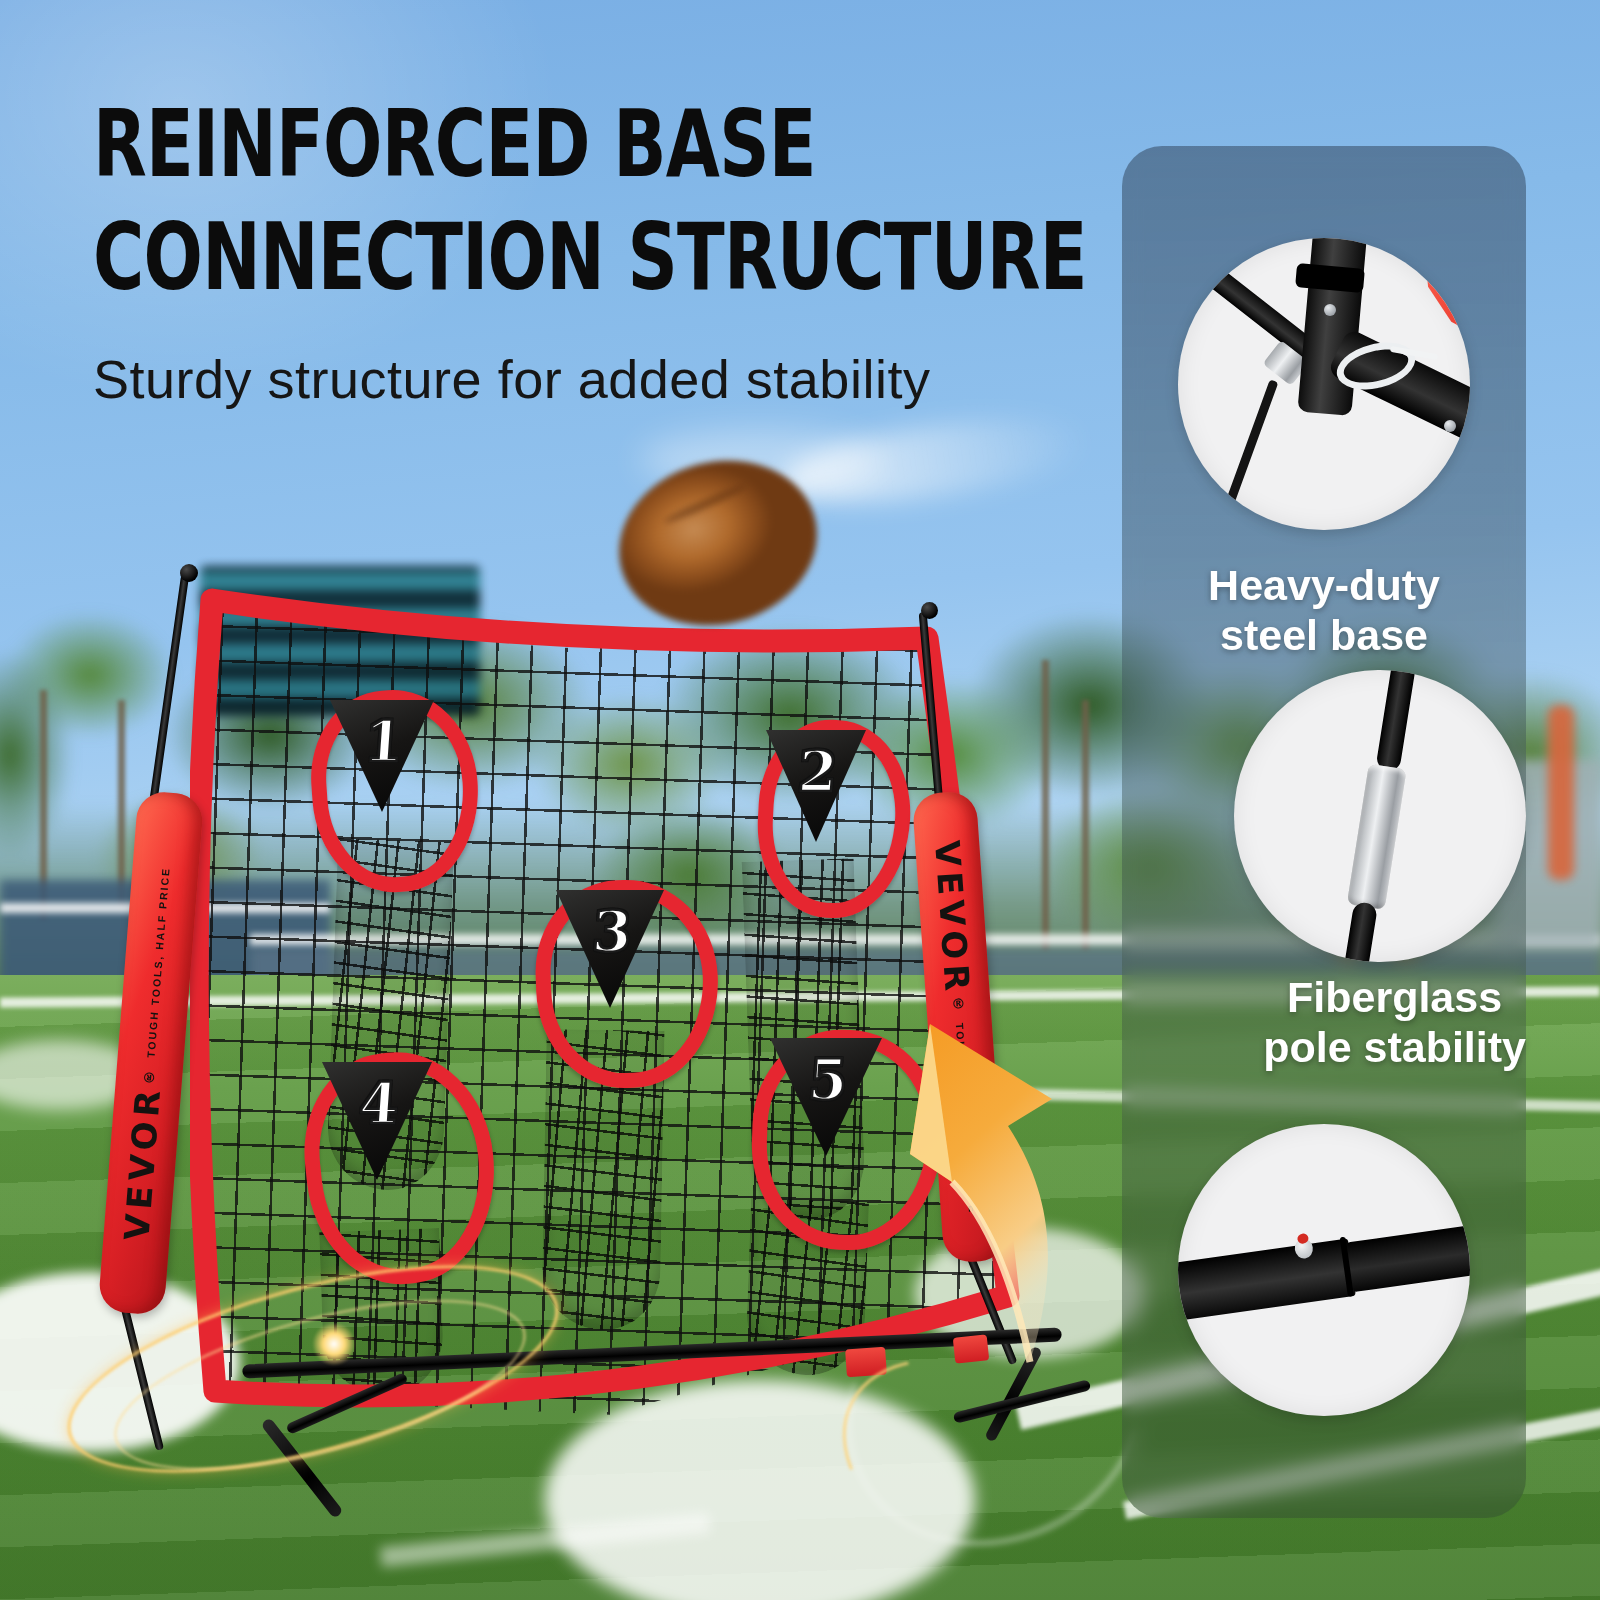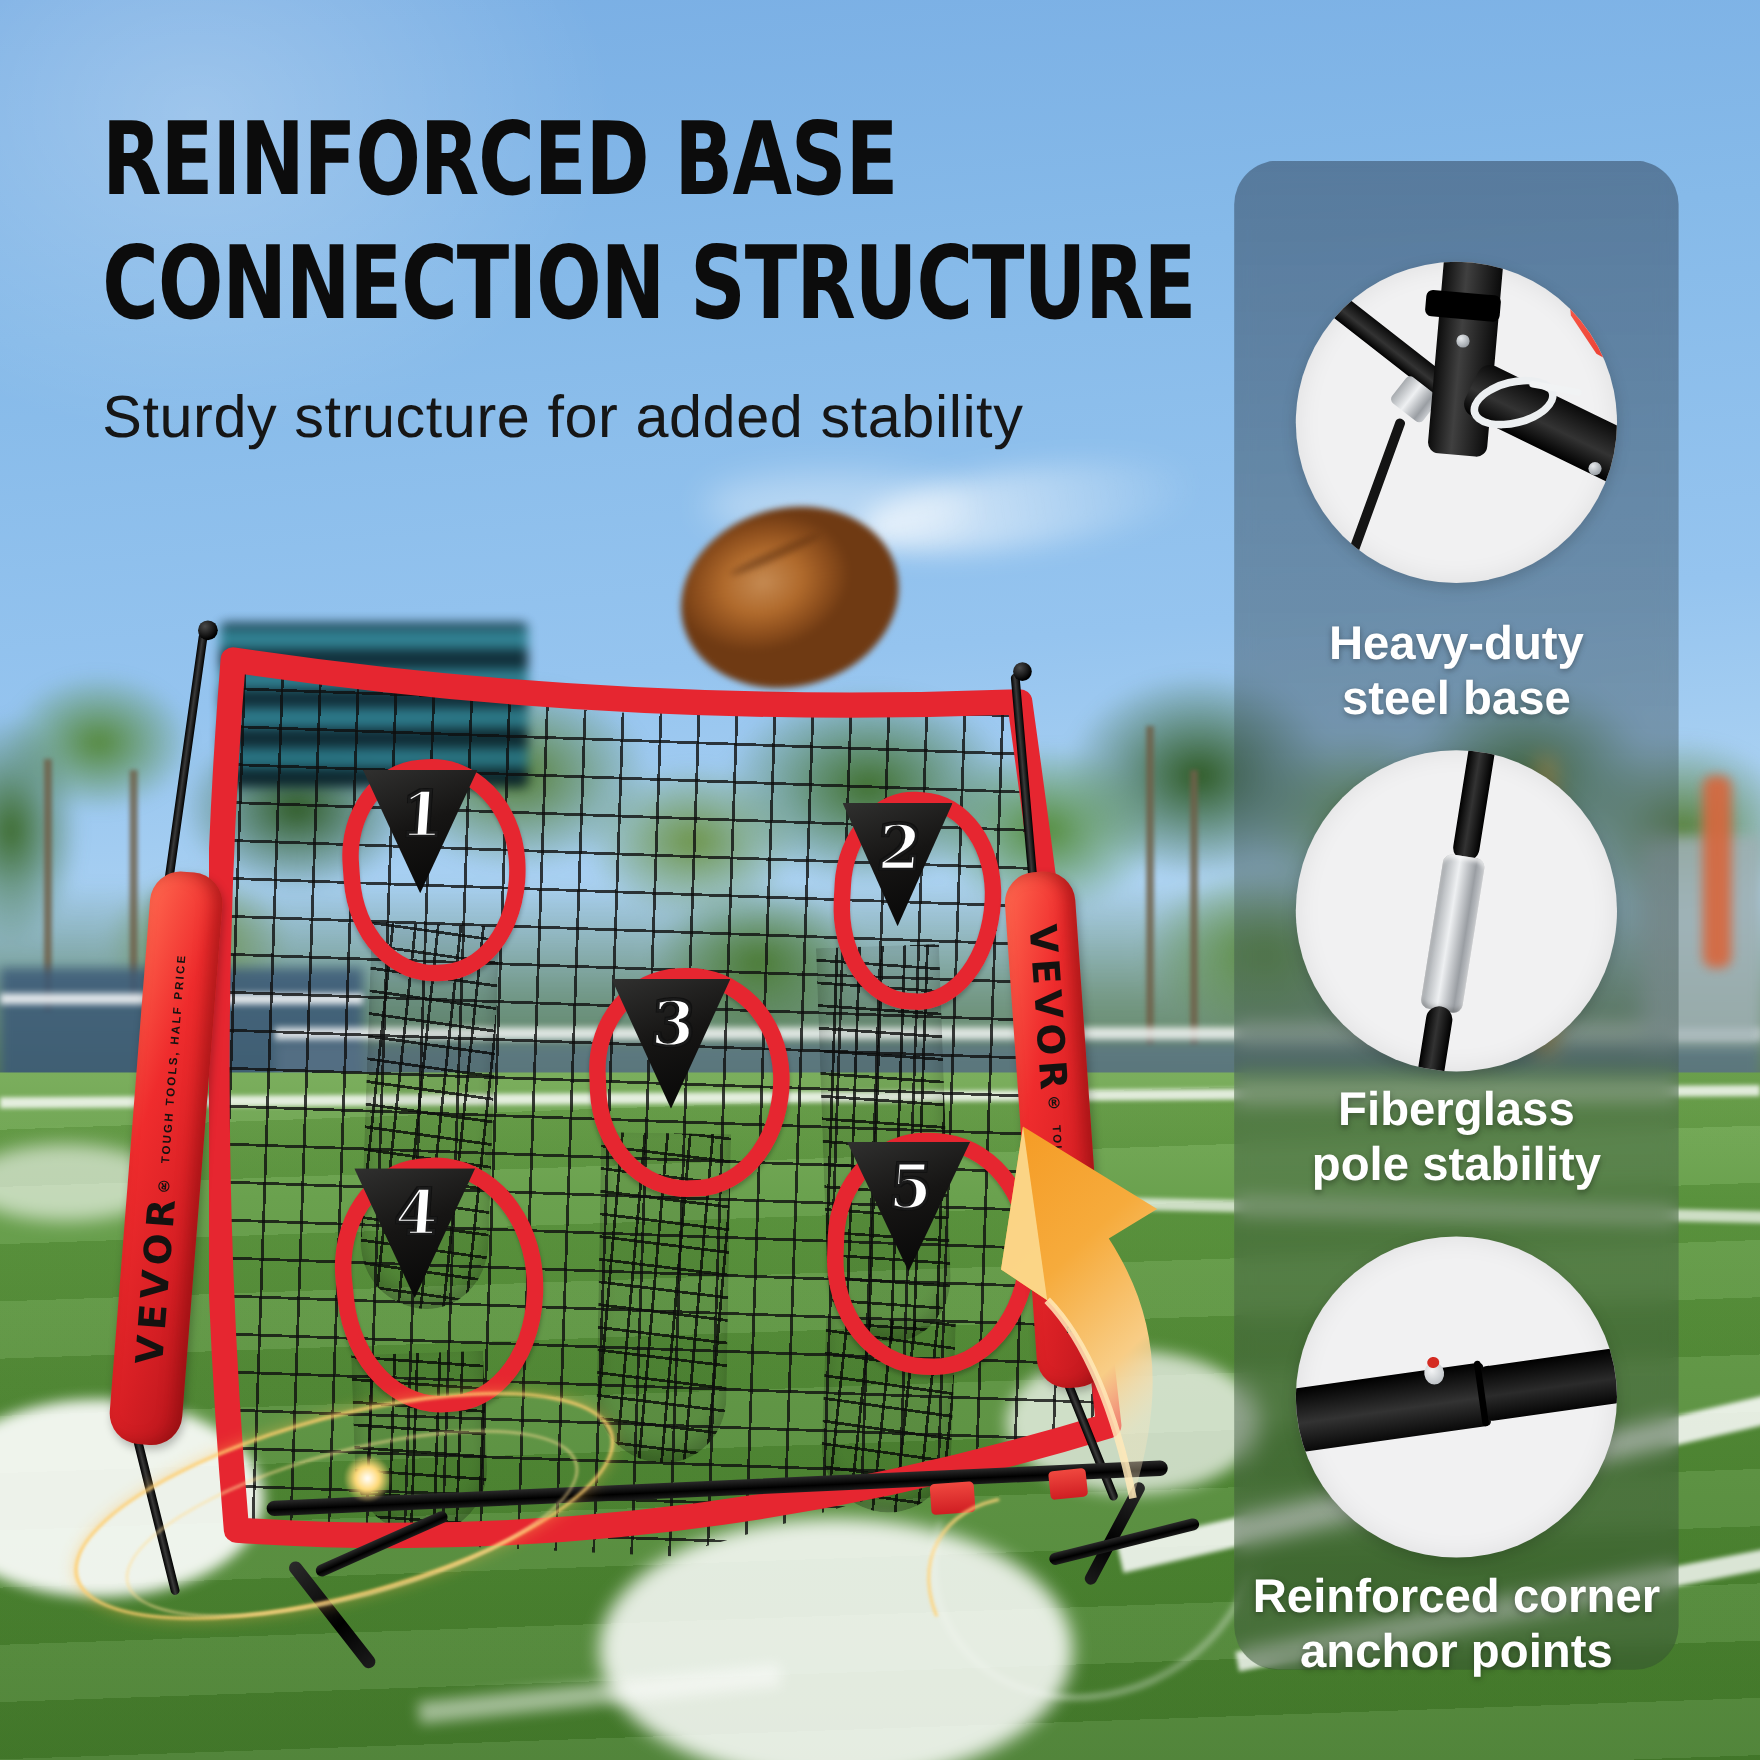--- a/index.html
+++ b/index.html
@@ -262,21 +262,21 @@
         <div class="abs" style="left:206px;top:14px;width:116px;height:134px;background:linear-gradient(135deg,#ff6a55,#e0261f);clip-path:polygon(35% 0,100% 10%,100% 72%,58% 52%,38% 26%);"></div>
         <div class="abs" style="left:158px;top:106px;width:66px;height:30px;border:7px solid #eceff1;border-radius:50%;transform:rotate(-14deg);"></div>
         <div class="abs" style="left:212px;top:112px;width:48px;height:6px;background:#f1f3f4;border-radius:3px;transform:rotate(10deg);"></div>
       </div>
       <div class="flabel">
         <div>Heavy-duty</div>
         <div>steel base</div>
       </div>
     </div>
 
-    <div class="feature" style="top:536px;">
+    <div class="feature" style="top:524px;align-items:flex-end;">
       <div class="fcircle">
         <div class="abs" style="inset:0;transform:rotate(9deg);">
           <div class="abs tube3d" style="left:134px;top:-24px;width:24px;height:124px;border-radius:12px;background:linear-gradient(90deg,#000,#333 45%,#000);"></div>
           <div class="abs silver" style="left:127px;top:96px;width:38px;height:142px;border-radius:8px;box-shadow:inset 0 3px 4px rgba(255,255,255,.7),inset 0 -3px 5px rgba(0,0,0,.25);"></div>
           <div class="abs" style="left:134px;top:234px;width:24px;height:110px;border-radius:12px;background:linear-gradient(90deg,#000,#333 45%,#000);"></div>
         </div>
       </div>
       <div class="flabel">
         <div>Fiberglass</div>
         <div>pole stability</div>
@@ -286,24 +286,20 @@
     <div class="feature" style="top:978px;">
       <div class="fcircle">
         <div class="abs" style="inset:0;transform:rotate(-8deg);">
           <div class="abs" style="left:-36px;top:118px;width:210px;height:58px;border-radius:29px 4px 4px 29px;background:linear-gradient(0deg,#090909,#333 45%,#000);"></div>
           <div class="abs" style="left:172px;top:122px;width:168px;height:50px;border-radius:4px 25px 25px 4px;background:linear-gradient(0deg,#050505,#2b2b2b 45%,#000);"></div>
           <div class="abs" style="left:166px;top:116px;width:6px;height:60px;background:#000;border-radius:3px;"></div>
           <div class="abs" style="left:120px;top:112px;width:18px;height:20px;border-radius:50%;background:radial-gradient(circle at 40% 35%,#f4f5f6,#aeb4b9);"></div>
           <div class="abs" style="left:124px;top:107px;width:11px;height:10px;border-radius:50%;background:#d42b22;"></div>
         </div>
       </div>
-      <div class="flabel">
-        <div>Reinforced corner</div>
-        <div>anchor points</div>
-      </div>
     </div>
   </div>
 
   <div class="abs" id="header">
     <div class="hline">REINFORCED BASE</div>
     <div class="hline">CONNECTION STRUCTURE</div>
     <div id="subtitle">Sturdy structure for added stability</div>
   </div>
 
 </div>

